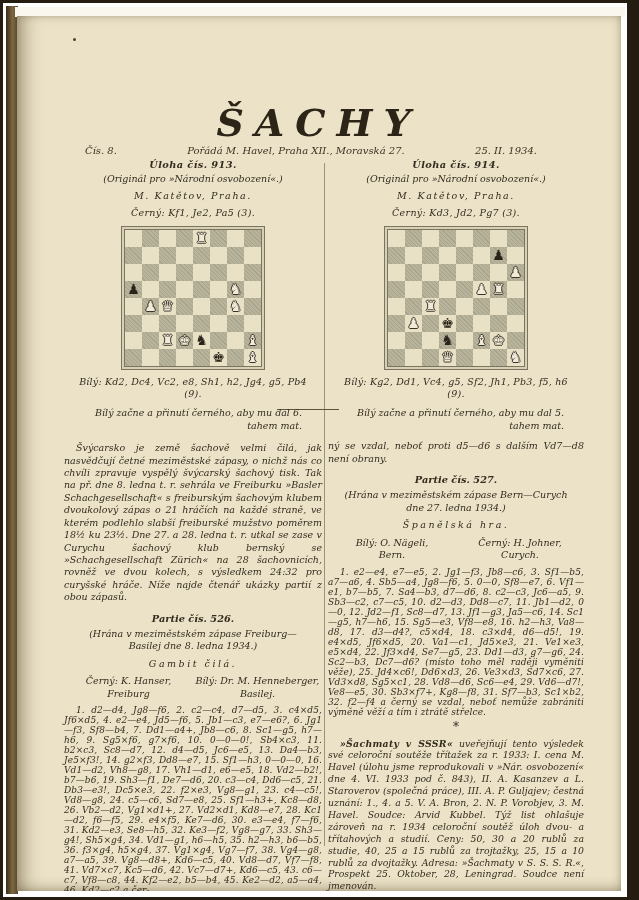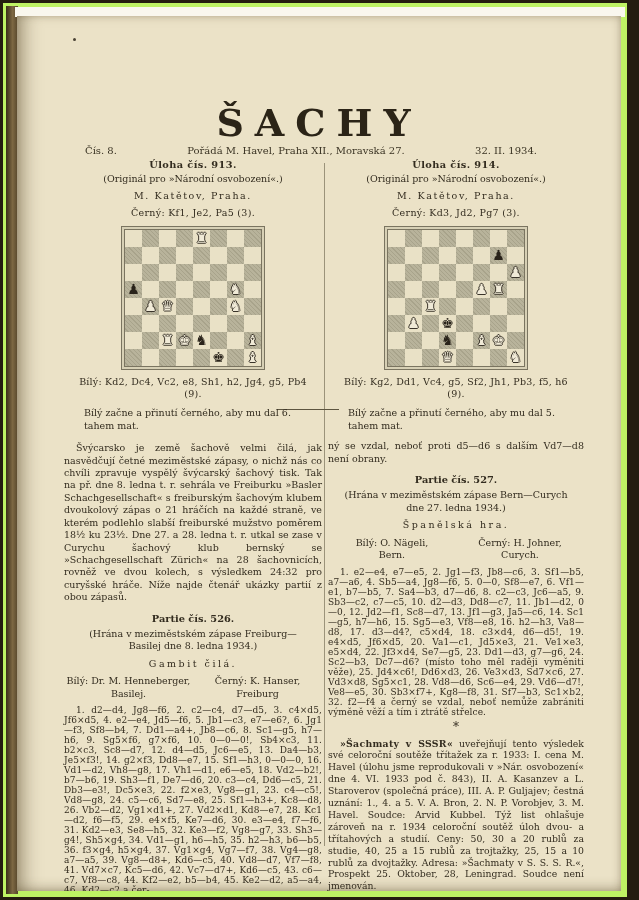--- a/index.html
+++ b/index.html
@@ -3,21 +3,21 @@
 <meta charset="utf-8">
 <style>
   html,body{margin:0;padding:0;}
   body{
     width:639px;height:900px;
     background:#241c10;
     font-family:"DejaVu Serif","Liberation Serif",serif;
     color:#332c1f;
     -webkit-font-smoothing:antialiased;
   }
-  .scan{position:relative;width:630px;height:900px;background:#bef264;box-sizing:border-box;border:3px solid #241c10;overflow:hidden;}
+  .scan{position:relative;width:630px;height:900px;background:#ffffff;box-sizing:border-box;border:3px solid #241c10;overflow:hidden;font-style:italic;}
   .white-strip{position:absolute;left:12px;top:4px;right:2px;height:10px;background:#f9f7ee;}
   .left-binding{position:absolute;left:3px;top:3px;bottom:3px;width:12px;background:linear-gradient(90deg,#3a2d18,#7d6843 55%,#55452a);}
   .paper{
     position:absolute;left:14px;top:13px;right:6px;bottom:6px;
     background:#ebe2c7;overflow:hidden;
     box-shadow:inset 16px 0 20px -12px rgba(80,65,35,.6),
                inset -6px 0 10px -6px rgba(80,65,35,.35),
                inset 0 -10px 14px -10px rgba(80,65,35,.45),
                inset 0 4px 8px -6px rgba(80,65,35,.35);
   }
@@ -43,21 +43,21 @@
   .board-frame{width:max-content;margin:6px auto 0;border:1px solid #7a7460;padding:2px;background:#d7d0b5;}
   .board{display:grid;grid-template-columns:repeat(8,17px);grid-auto-rows:17px;border:1px solid #7a7460;background:#e9e1c6;}
   .sq{width:17px;height:17px;}
   .sq.dark{background:repeating-linear-gradient(45deg,#b8b39b 0 2px,#a8a38b 2px 3px);}
   .sq.light{background:#e9e1c6;}
   .piece{display:block;width:17px;height:17px;font-family:"DejaVu Sans",sans-serif;
     font-size:14px;line-height:17px;text-align:center;}
   .piece.bp{color:#29231a;}
   .piece.wp{color:#f0ead7;text-shadow:-1px 0 0 #3a342a,1px 0 0 #3a342a,0 -1px 0 #3a342a,0 1px 0 #3a342a;}
   .prob-white{text-align:center;margin-top:6px;padding:0 8px;letter-spacing:.2px;}
-  .prob-stip{text-align:left;margin-top:7px;padding:0 20px;}
+  .prob-stip{text-align:right;margin-top:7px;padding:0 20px;}
 
   .body-text{margin:10px 0 0;text-align:justify;text-indent:12px;}
   .game-title{margin-top:9px;text-align:center;font-weight:bold;font-size:9.8px;}
   .game-sub{margin-top:3px;text-align:center;padding:0 14px;}
   .game-opening{margin-top:5px;text-align:center;letter-spacing:2.5px;}
   .players{display:flex;margin-top:5px;}
   .players .side{width:50%;text-align:center;}
   .moves{margin:5px 0 0;text-align:justify;text-indent:12px;font-size:9px;line-height:10px;letter-spacing:.1px;}
   .asterisk{margin-top:4px;text-align:center;font-size:12px;line-height:13px;}
   .news{margin:4px 0 0;text-align:justify;text-indent:12px;font-size:9.3px;line-height:11.9px;}
@@ -70,21 +70,21 @@
   <div class="left-binding"></div>
   <div class="white-strip"></div>
   <div class="paper">
     <div class="speck"></div>
 
     <div class="masthead">ŠACHY</div>
 
     <div class="header-row">
       <span>Čís. 8.</span>
       <span class="mid">Pořádá M. Havel, Praha XII., Moravská 27.</span>
-      <span>32. II. 1934.</span>
+      <span>25. II. 1934.</span>
     </div>
 
     <div class="vdivider"></div>
     <div class="hrule-center"></div>
 
     <div class="col col-left">
       <div>
         <div class="prob-title">Úloha čís. 913.</div>
         <div class="prob-sub">(Originál pro »Národní osvobození«.)</div>
         <div class="prob-author">M. Katětov, Praha.</div>
@@ -186,26 +186,26 @@
       </div>
 
       <p class="body-text">Švýcarsko je země šachově velmi čilá, jak nasvědčují četné meziměstské zápasy, o nichž nás co chvíli zpravuje vyspělý švýcarský šachový tisk. Tak na př. dne 8. ledna t. r. sehrála ve Freiburku »Basler Schachgesellschaft« s freiburským šachovým klubem dvoukolový zápas o 21 hráčích na každé straně, ve kterém podlehlo slabší freiburské mužstvo poměrem 18½ ku 23½. Dne 27. a 28. ledna t. r. utkal se zase v Curychu šachový klub bernský se »Schachgesellschaft Zürich« na 28 šachovnicích, rovněž ve dvou kolech, s výsledkem 24:32 pro curyšské hráče. Níže najde čtenář ukázky partií z obou zápasů.</p>
 
       <div>
         <div class="game-title">Partie čís. 526.</div>
         <div class="game-sub">(Hrána v meziměstském zápase Freiburg—Basilej dne 8. ledna 1934.)</div>
         <div class="game-opening">Gambit čilá.</div>
         <div class="players">
           <div class="side">
+            <div>Černý: K. Hanser,</div>
+            <div>Freiburg</div>
+          </div>
+          <div class="side">
             <div>Bílý: Dr. M. Henneberger,</div>
             <div>Basilej.</div>
-          </div>
-          <div class="side">
-            <div>Černý: K. Hanser,</div>
-            <div>Freiburg</div>
           </div>
         </div>
         <p class="moves">1. d2—d4, Jg8—f6, 2. c2—c4, d7—d5, 3. c4×d5, Jf6×d5, 4. e2—e4, Jd5—f6, 5. Jb1—c3, e7—e6?, 6. Jg1—f3, Sf8—b4, 7. Dd1—a4+, Jb8—c6, 8. Sc1—g5, h7—h6, 9. Sg5×f6, g7×f6, 10. 0—0—0!, Sb4×c3, 11. b2×c3, Sc8—d7, 12. d4—d5, Jc6—e5, 13. Da4—b3, Je5×f3!, 14. g2×f3, Dd8—e7, 15. Sf1—h3, 0—0—0, 16. Vd1—d2, Vh8—g8, 17. Vh1—d1, e6—e5, 18. Vd2—b2!, b7—b6, 19. Sh3—f1, De7—d6, 20. c3—c4, Dd6—c5, 21. Db3—e3!, Dc5×e3, 22. f2×e3, Vg8—g1, 23. c4—c5!, Vd8—g8, 24. c5—c6, Sd7—e8, 25. Sf1—h3+, Kc8—d8, 26. Vb2—d2, Vg1×d1+, 27. Vd2×d1, Kd8—e7, 28. Kc1—d2, f6—f5, 29. e4×f5, Ke7—d6, 30. e3—e4, f7—f6, 31. Kd2—e3, Se8—h5, 32. Ke3—f2, Vg8—g7, 33. Sh3—g4!, Sh5×g4, 34. Vd1—g1, h6—h5, 35. h2—h3, b6—b5, 36. f3×g4, h5×g4, 37. Vg1×g4, Vg7—f7, 38. Vg4—g8, a7—a5, 39. Vg8—d8+, Kd6—c5, 40. Vd8—d7, Vf7—f8, 41. Vd7×c7, Kc5—d6, 42. Vc7—d7+, Kd6—c5, 43. c6—c7, Vf8—c8, 44. Kf2—e2, b5—b4, 45. Ke2—d2, a5—a4, 46. Kd2—c2 a čer-</p>
       </div>
     </div>
 
     <div class="col col-right">
       <div>
         <div class="prob-title">Úloha čís. 914.</div>
         <div class="prob-sub">(Originál pro »Národní osvobození«.)</div>

